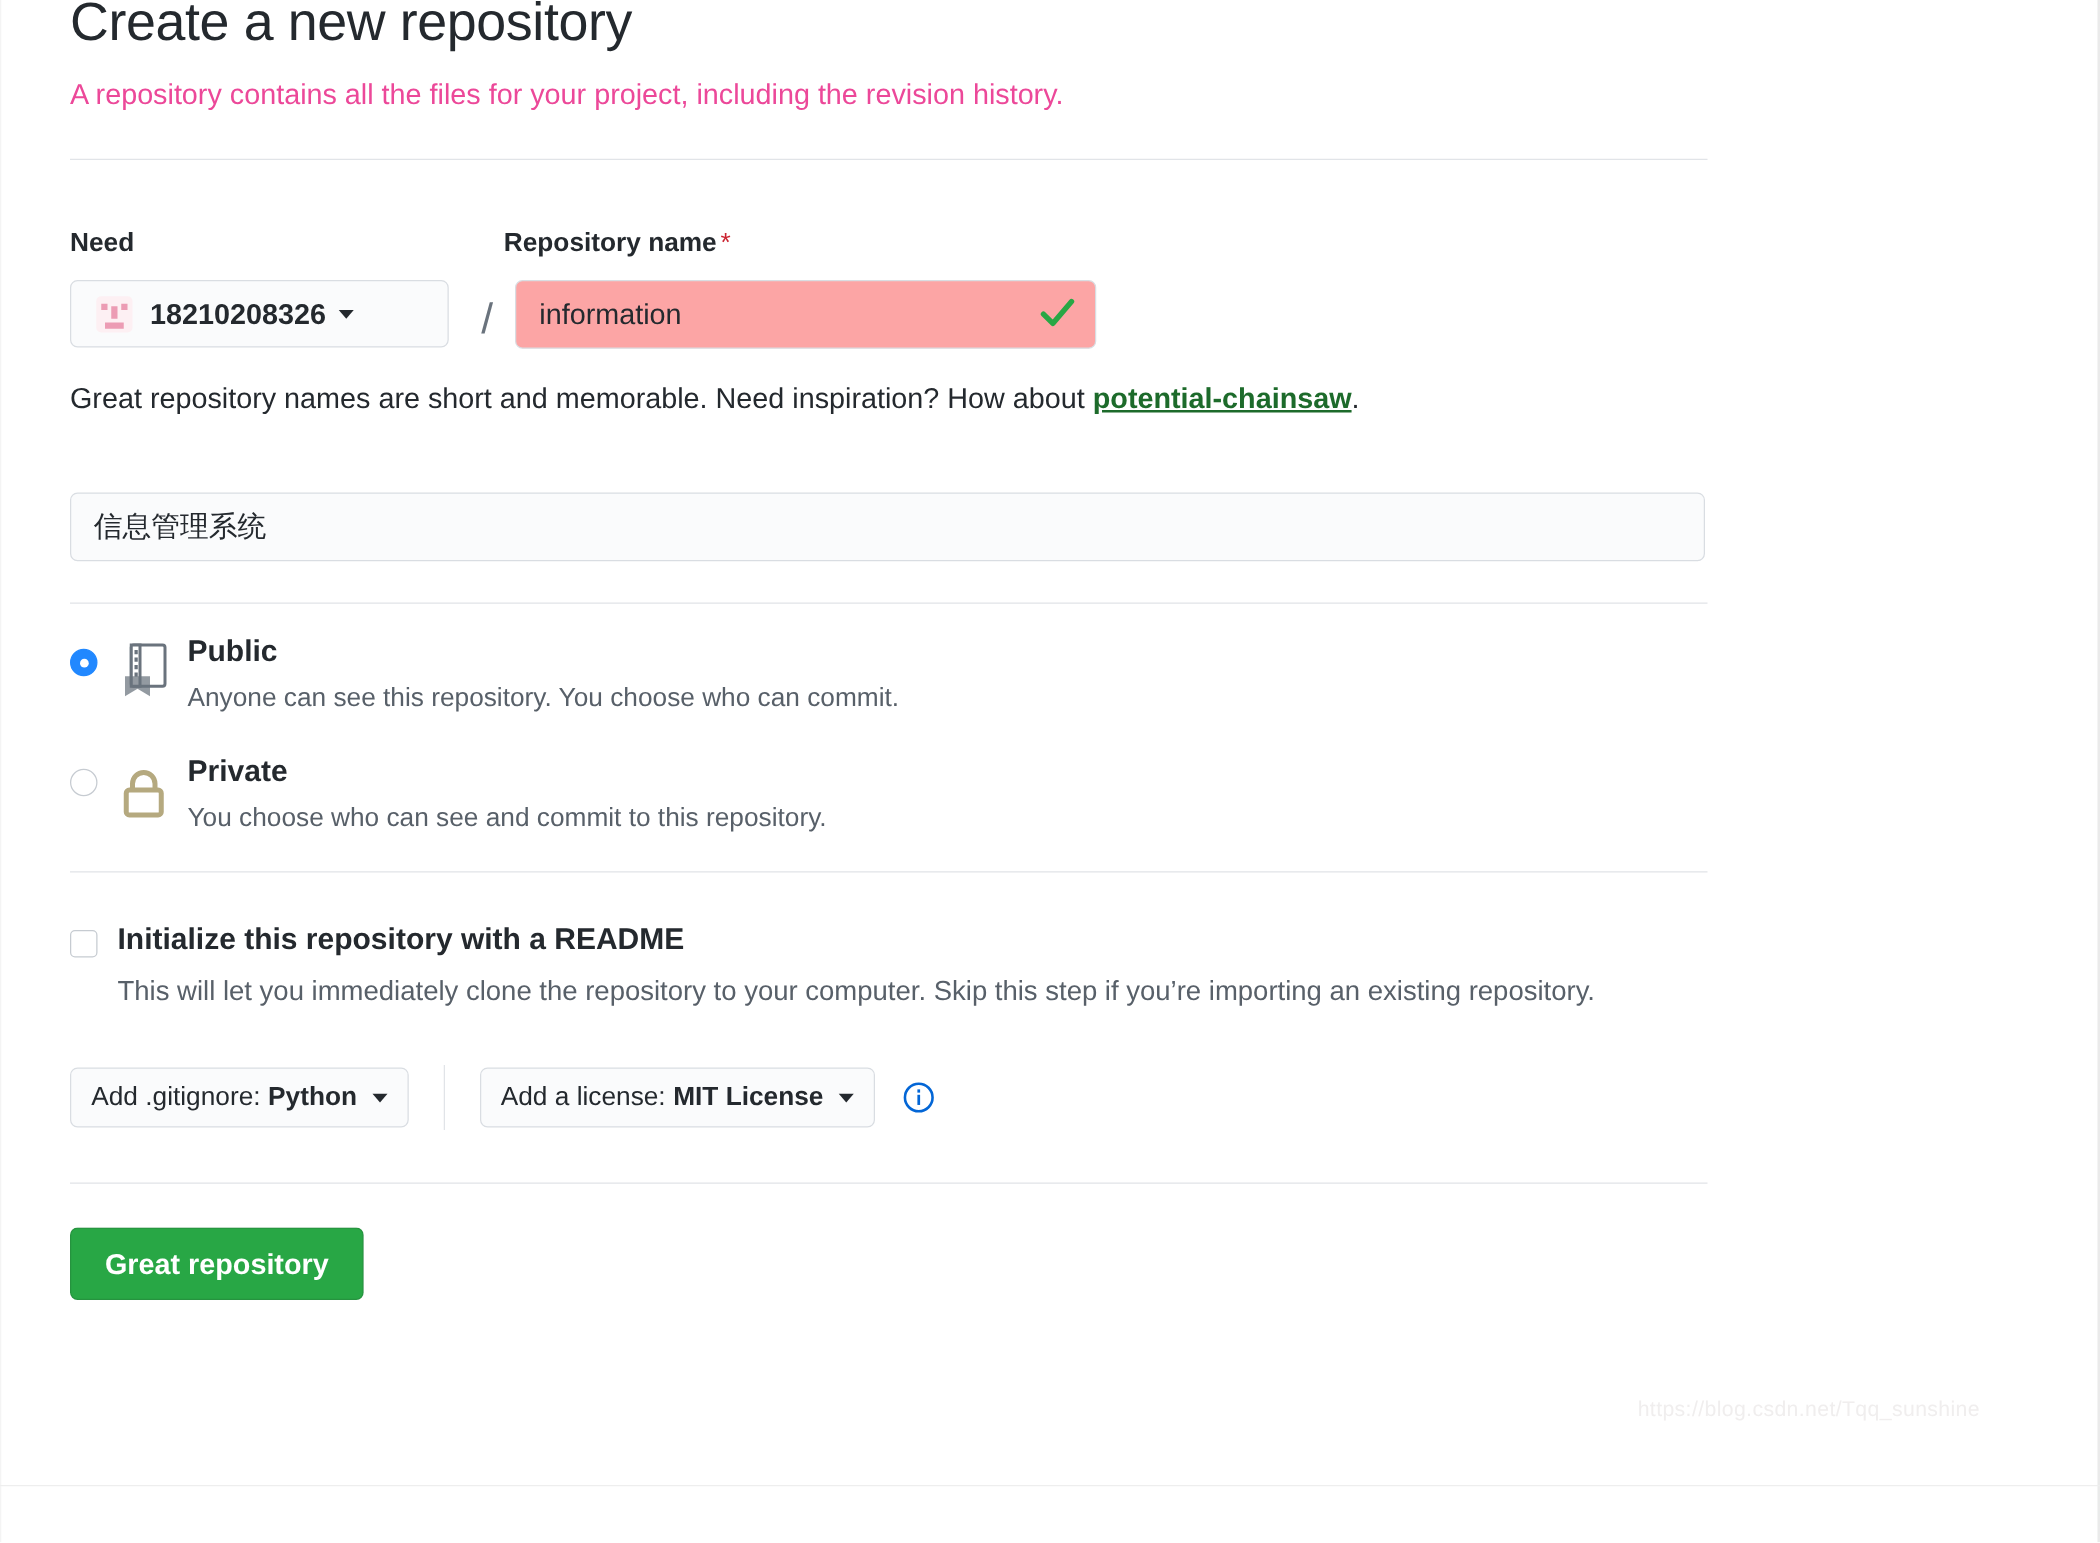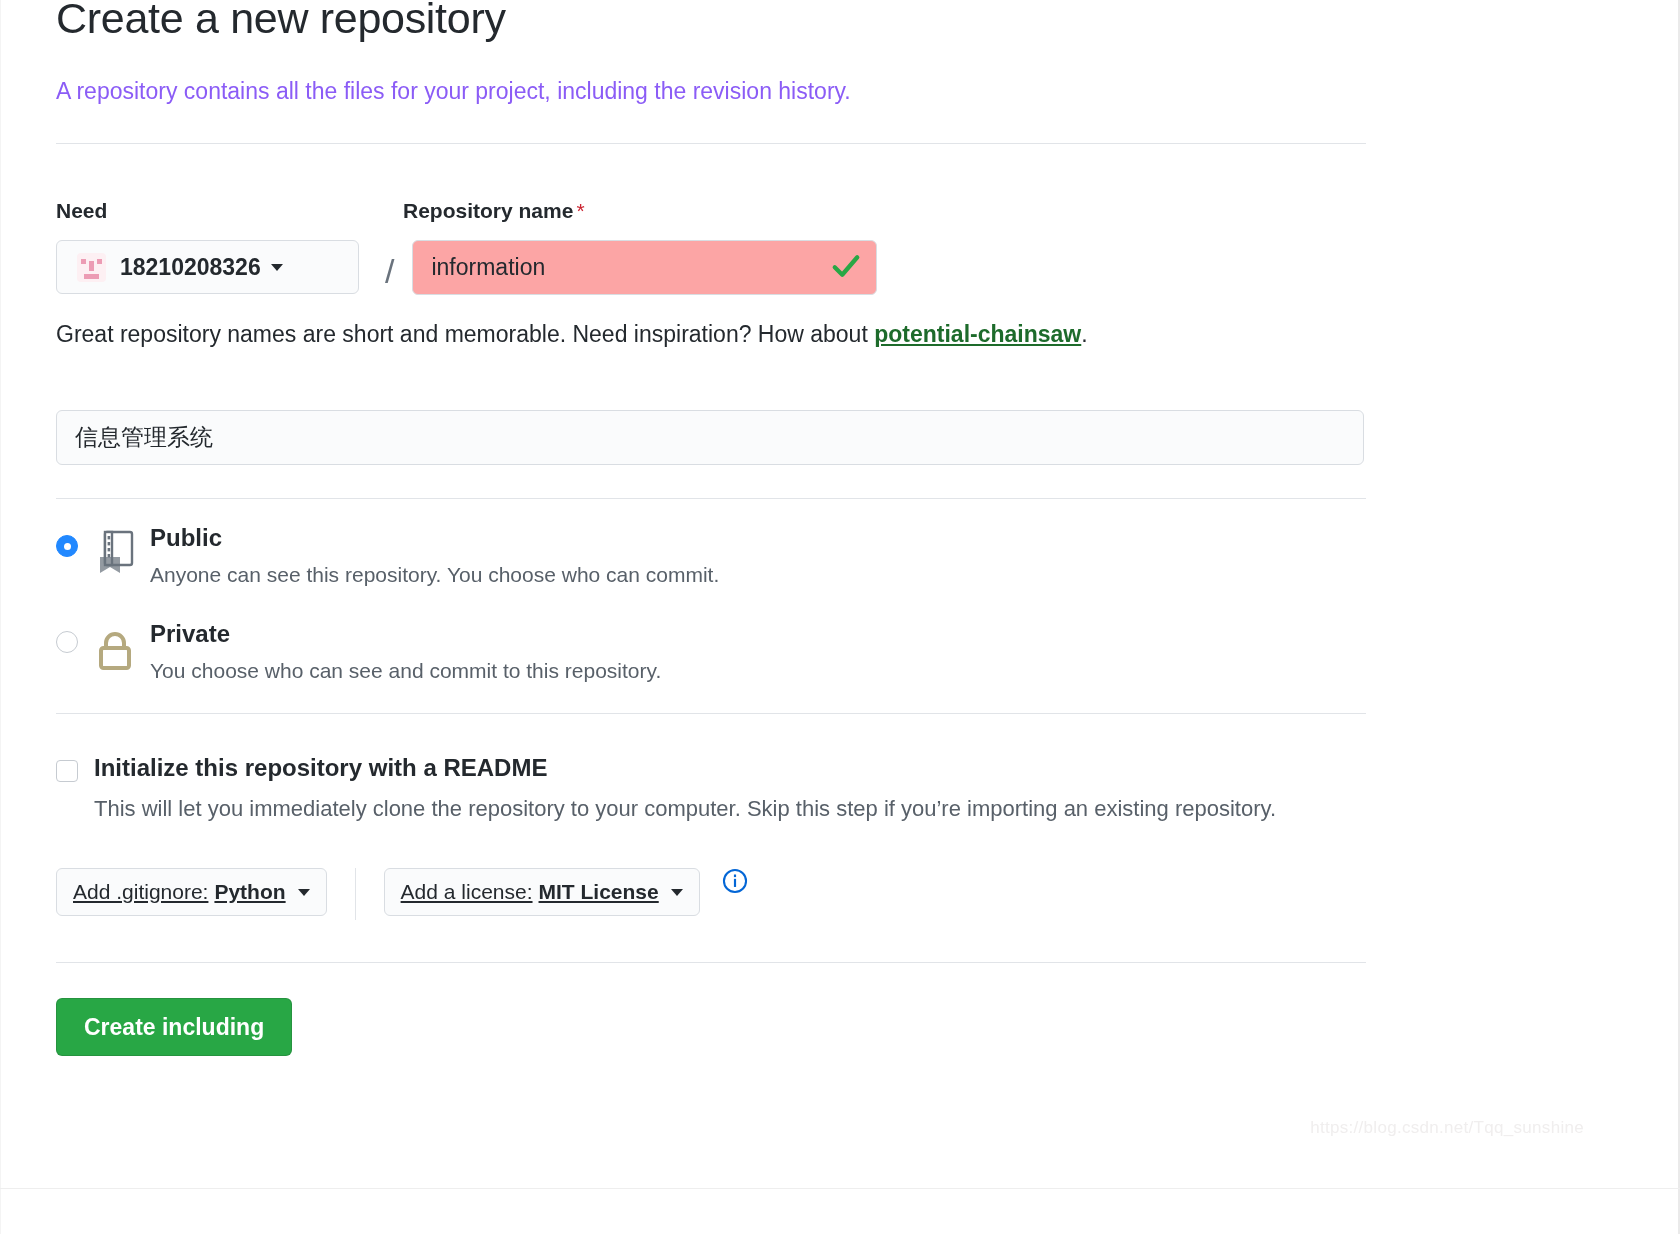--- a/index.html
+++ b/index.html
@@ -41,23 +41,23 @@
     font-size: 43px;
     font-weight: 400;
     letter-spacing: -0.3px;
     margin: 0;
     padding: 0;
     line-height: 60px;
     color: #24292e;
   }
   .subtitle {
     font-size: 23px;
-    color: #8b5cf6;
+    color: #ec4899;
     line-height: 34px;
-    margin-top: 26px;
+    margin-top: 10px;
   }
   .rule {
     height: 1px;
     background: #e1e4e8;
     margin-top: 35px;
   }
 
   
   .fields {
     display: flex;
@@ -274,22 +274,22 @@
     font-size: 22px;
     color: #586069;
     line-height: 34px;
     margin-top: 8px;
     max-width: 1200px;
   }
 
   
   .opt-row {
     display: flex;
+    align-items: center;
     margin-top: 42px;
-    text-decoration: underline;
   }
   .btn-drop {
     height: 48px;
     border: 1px solid #d9dde2;
     border-radius: 6px;
     background: #fafbfc;
     display: flex;
     align-items: center;
     padding: 0 16px;
     font-size: 21px;
@@ -471,18 +471,18 @@
       </div>
       <svg class="info-icon" viewBox="0 0 24 24">
         <circle cx="12" cy="12" r="10.2" fill="none" stroke="#0366d6" stroke-width="1.9"></circle>
         <rect x="11" y="10" width="2" height="7.5" fill="#0366d6"></rect>
         <rect x="11" y="6" width="2" height="2.4" fill="#0366d6"></rect>
       </svg>
     </div>
 
     <div class="rule4"></div>
 
-    <button class="submit">Create including</button>
+    <button class="submit">Great repository</button>
   </div>
 
   <div class="bottom-rule"></div>
   <div class="watermark">https://blog.csdn.net/Tqq_sunshine</div>
 </div>
 
 </body></html>

